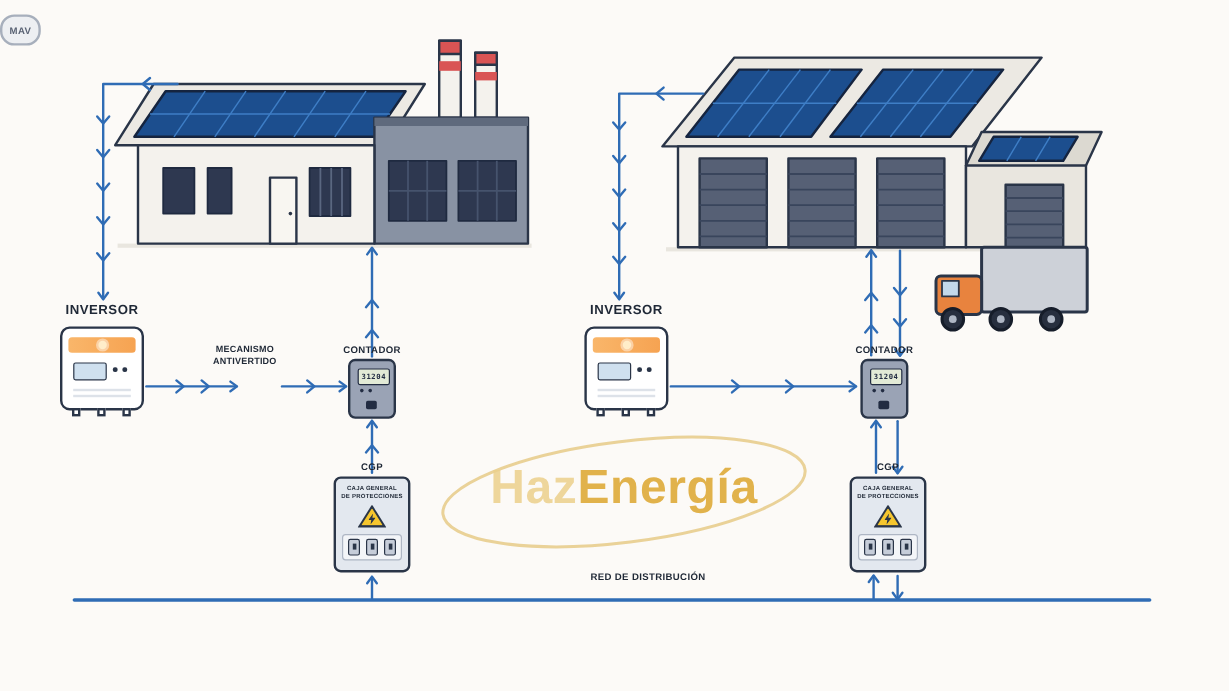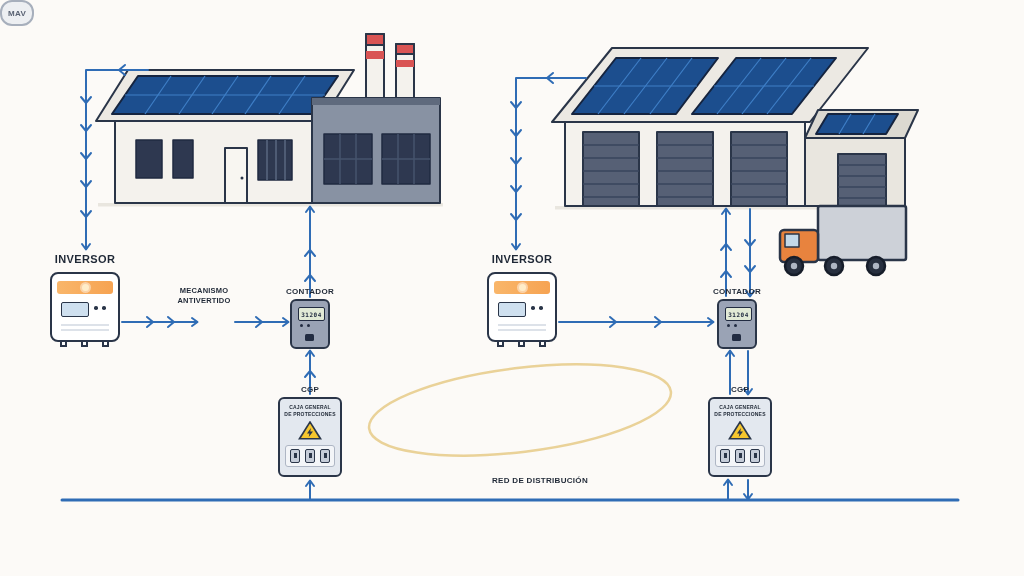--- a/index.html
+++ b/index.html
@@ -34,21 +34,21 @@
                 border:1px solid #222c42;border-radius:2px;display:flex;align-items:center;
                 justify-content:center;font-family:"DejaVu Sans Mono",monospace;font-size:6px;
                 font-weight:700;color:#222c42;letter-spacing:.5px;}
   .meter-dot{position:absolute;width:3px;height:3px;background:#222c42;border-radius:50%;}
   .meter-port{position:absolute;bottom:6px;left:13px;width:9px;height:7px;background:#222c42;
               border-radius:1.5px;}
 
   
   .mav{position:absolute;width:34px;height:26px;background:#edeff2;border:2px solid #a7afbc;
        border-radius:12px;display:flex;align-items:center;justify-content:center;font-size:8px;
-       font-weight:700;color:#596273;letter-spacing:.3px;box-sizing:border-box;}
+       font-weight:700;color:#596273;letter-spacing:.3px;box-sizing:border-box;margin-top:12px;}
 
   
   .cgp{position:absolute;width:64px;height:80px;background:#e3e8ef;border:2.5px solid #2a3548;
        border-radius:6px;box-sizing:border-box;display:flex;flex-direction:column;
        align-items:center;padding-top:5px;}
   .cgp-title{font-size:5px;font-weight:700;color:#1f2836;text-align:center;line-height:1.35;
              letter-spacing:.2px;}
   .tri{position:relative;width:24px;height:19px;margin-top:3px;background:#2a3548;
        clip-path:polygon(50% 0,100% 100%,0 100%);}
   .tri-in{position:absolute;left:50%;top:3px;transform:translateX(-50%);width:18px;height:14.5px;
@@ -348,14 +348,17 @@
     </div>
     <div class="cgp-switches">
       <div class="sw"></div>
       <div class="sw"></div>
       <div class="sw"></div>
     </div>
   </div>
 
   <div class="lbl lbl-sm" style="left:480px;top:476px;width:120px">RED DE DISTRIBUCIÓN</div>
 
+  <div class="watermark">
+    <span class="wm-light">Haz</span><span class="wm-bold">Energía</span>
+  </div>
 
 </div>
 
 </body></html>

